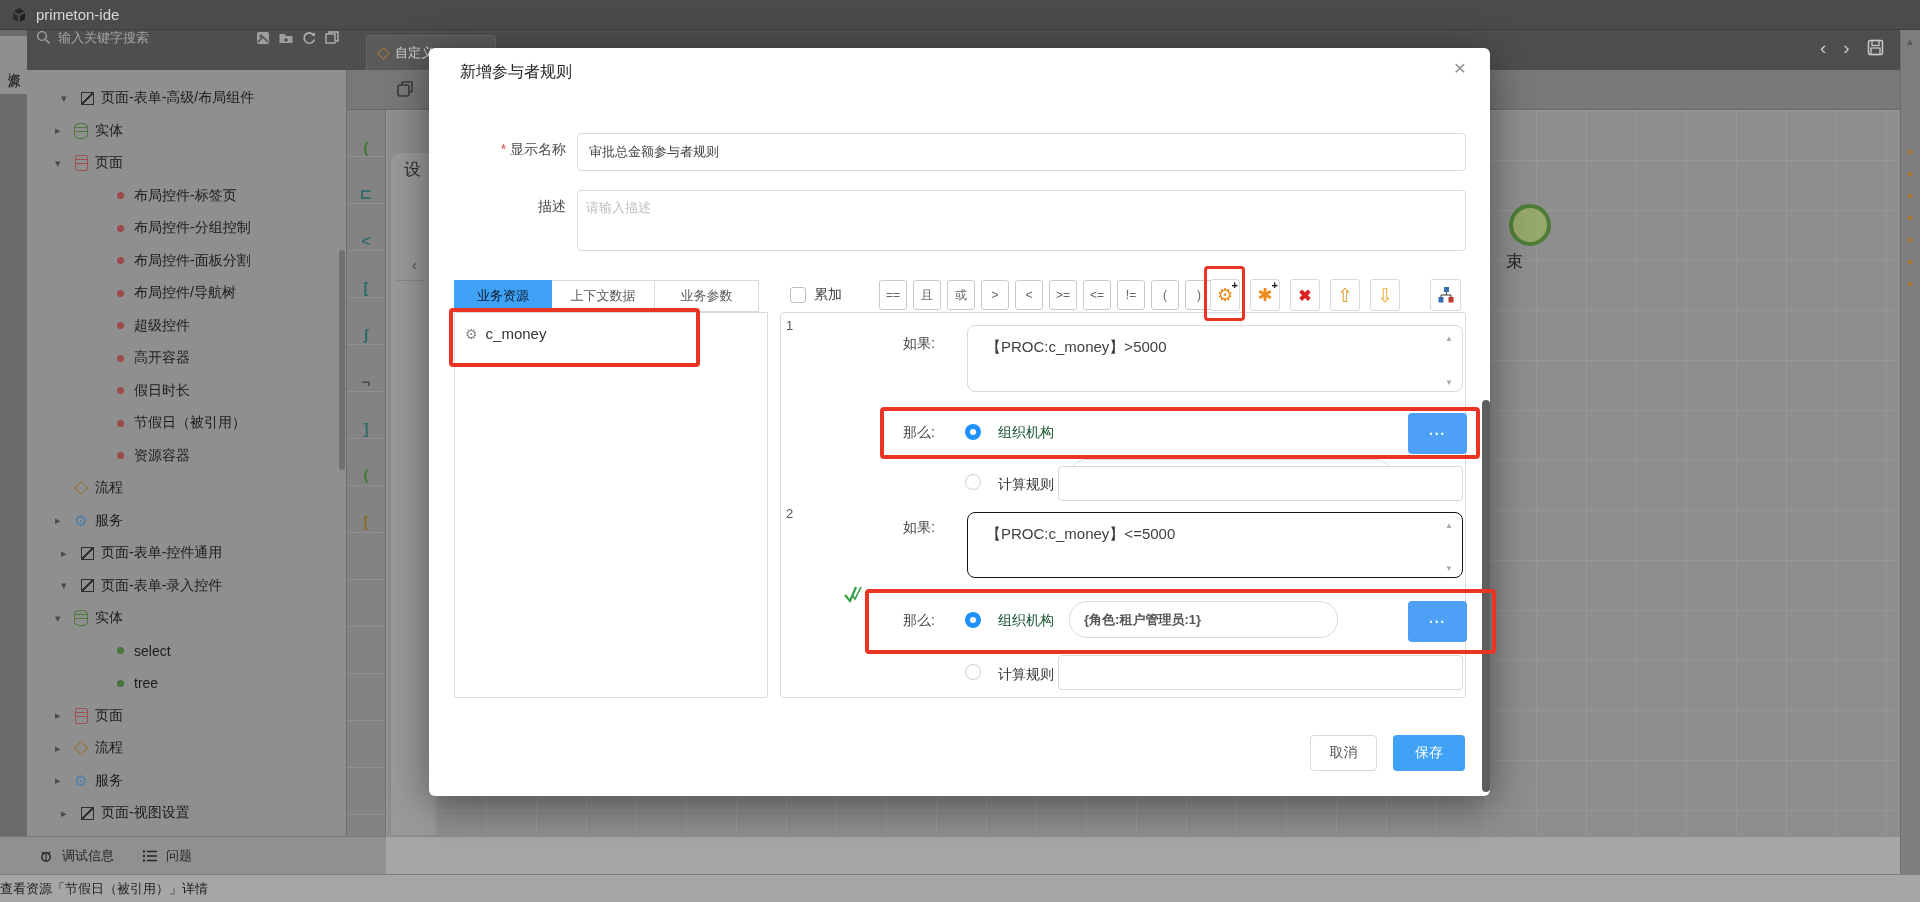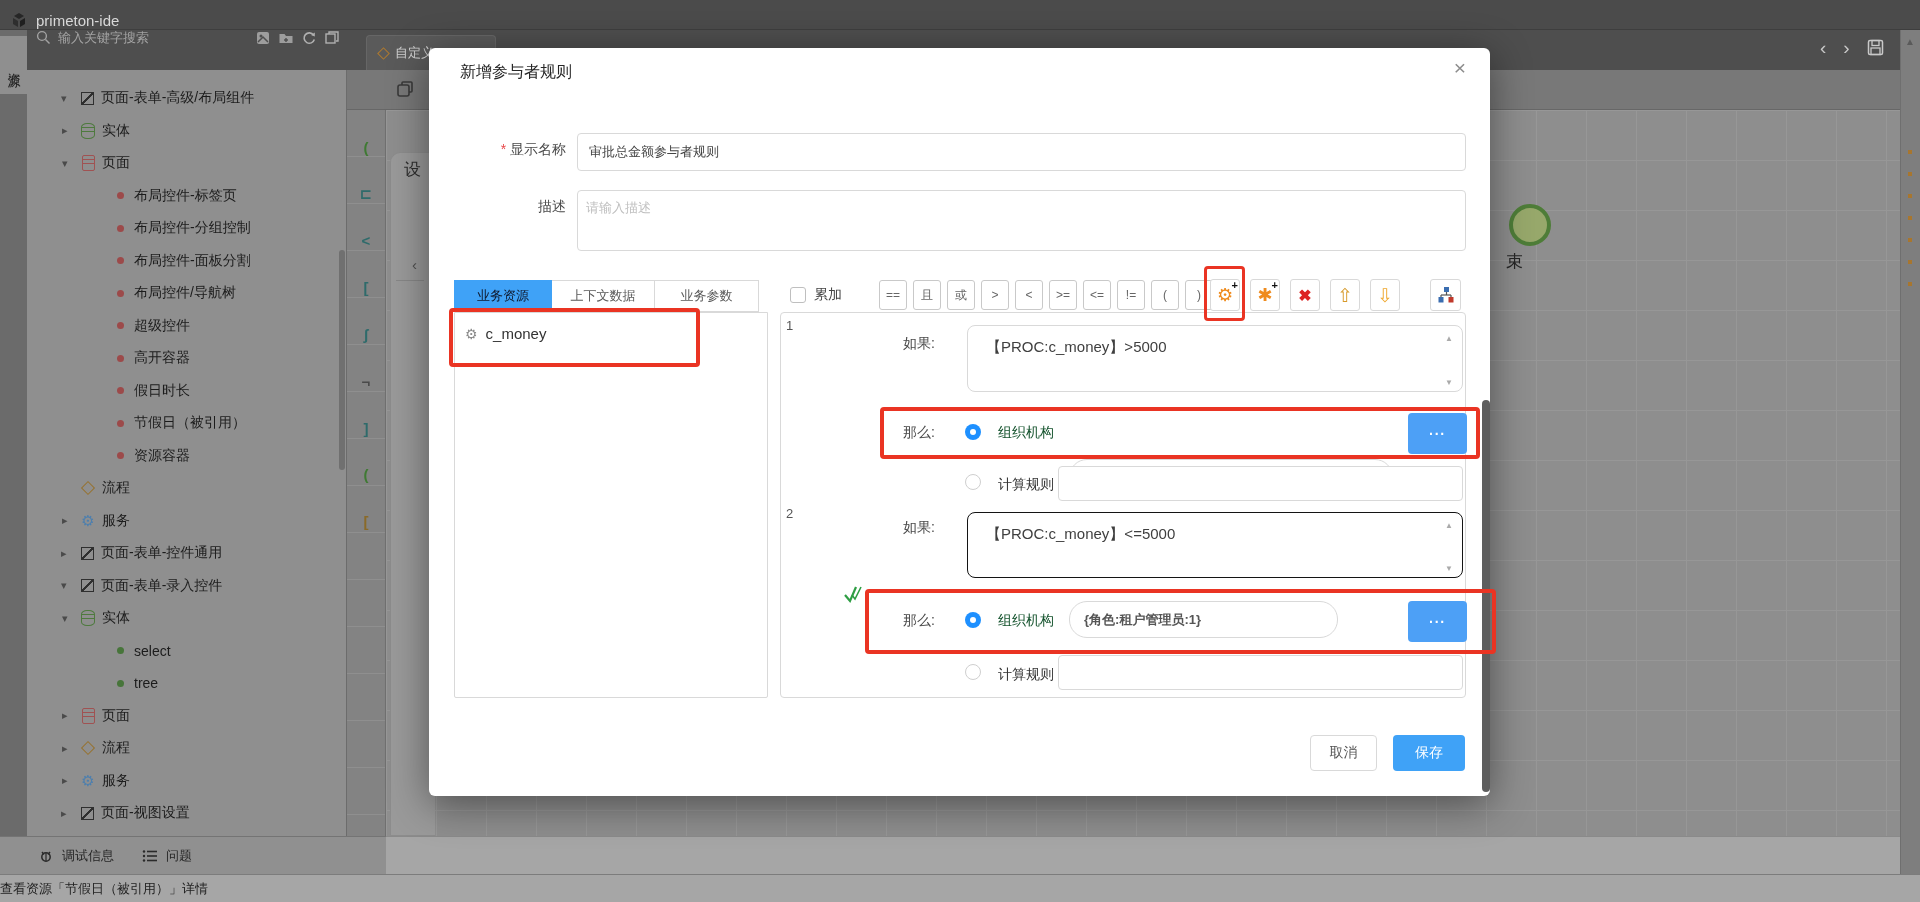--- a/index.html
+++ b/index.html
@@ -3,21 +3,21 @@
 <meta charset="utf-8">
 <style>
   *{margin:0;padding:0;box-sizing:border-box}
   html,body{width:1920px;height:902px;overflow:hidden;background:#8e8e8e;
     font-family:"Liberation Sans","DejaVu Sans",sans-serif}
   #app{position:relative;width:1920px;height:902px}
   .abs{position:absolute}
 
   
   #titlebar{left:0;top:0;width:1920px;height:30px;background:#4b4b4b;border-bottom:1px solid #3e3e3e;
-    display:flex;align-items:flex-end;gap:8px;padding-left:10px}
+    display:flex;align-items:center;gap:8px;padding-left:10px}
   #titlebar .appname{color:#d8d8d8;font-size:15px}
 
   
   #row2{left:0;top:30px;width:1920px;height:40px;background:#4e4e4e}
   #searchwrap{position:absolute;left:27px;top:0;width:320px;height:40px;display:flex;align-items:flex-start}
   #search-input{background:transparent;border:none;outline:none;color:#c9c9c9;font-size:13px;width:150px}
   #search-input::placeholder{color:#a3a3a3}
   .hdricons{position:absolute;right:78px;top:10px;display:flex;gap:7px}
   .doc-tab{position:absolute;left:366px;top:5px;width:130px;height:35px;background:#5a5a5a;
     border-radius:4px 4px 0 0;display:flex;align-items:center;gap:7px;padding-left:12px;
@@ -28,21 +28,21 @@
 
   
   #vstrip{left:0;top:30px;width:27px;height:806px;background:#6b6b6b}
   #vtab-res{left:0;top:36px;width:27px;height:58px;background:#8f8f8f;color:#222;font-size:13px;
     display:flex;align-items:center;justify-content:center;writing-mode:vertical-lr;letter-spacing:3px}
 
   
   #sidebar{left:27px;top:70px;width:320px;height:766px;background:#8f8f8f;border-right:1px solid #6c6c6c}
   #tree{position:absolute;left:0;top:12px;width:318px}
   .trow{height:32.5px;display:flex;align-items:center;color:#1c1c1c;font-size:14px;cursor:pointer;white-space:nowrap}
-  .trow.lvl0{padding-left:34px}.trow.lvl1{padding-left:35px}.trow.lvl2{padding-left:67px}
+  .trow.lvl0{padding-left:34px}.trow.lvl1{padding-left:28px}.trow.lvl2{padding-left:67px}
   .arrow{width:16px;color:#4a4a4a;font-size:11px}
   .arrow.open::before{content:"▾"}.arrow.closed::before{content:"▸"}.arrow.none::before{content:""}
   .ticon{width:20px;display:flex;align-items:center;justify-content:center;margin-right:4px}
   .ticon.cube::before{content:"";width:11px;height:11px;border:1.5px solid #2f2f2f;
     background:linear-gradient(135deg,#0000 44%,#2f2f2f 44% 56%,#0000 56%)}
   .ticon.db::before{content:"";width:12px;height:14px;border:1.5px solid #4e7a3e;border-radius:6px/4px;
     background:linear-gradient(#0000 3px,#4e7a3e 3px 4px,#0000 4px 7px,#4e7a3e 7px 8px,#0000 8px)}
   .ticon.page::before{content:"";width:11px;height:14px;border:1.5px solid #a05252;border-radius:2px;
     background:linear-gradient(#0000 3px,#a05252 3px 4px,#0000 4px 7px,#a05252 7px 8px,#0000 8px)}
   .ticon.gear::before{content:"⚙";color:#4d7fae;font-size:15px}

